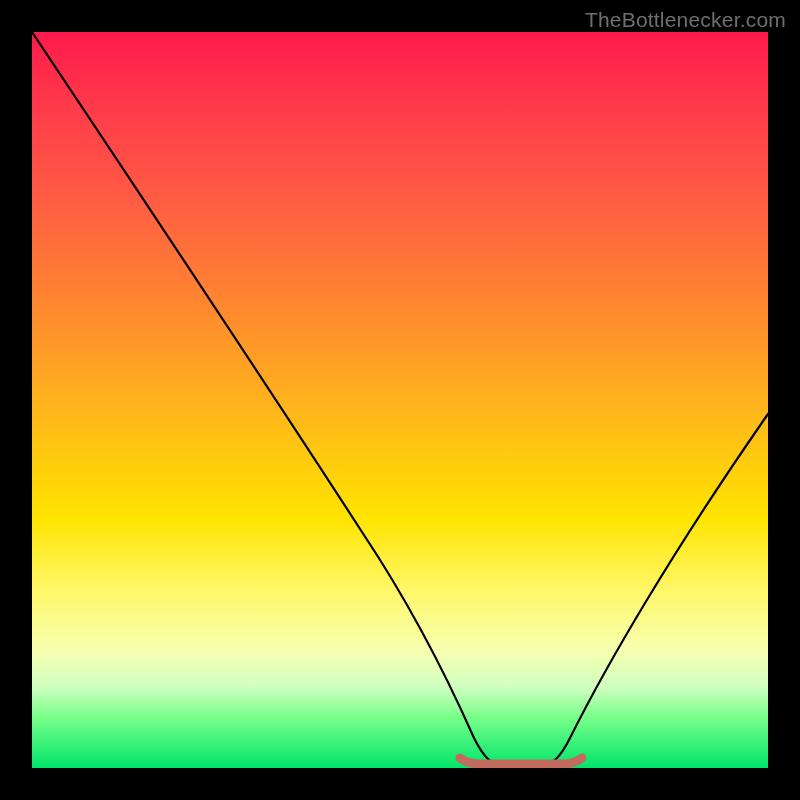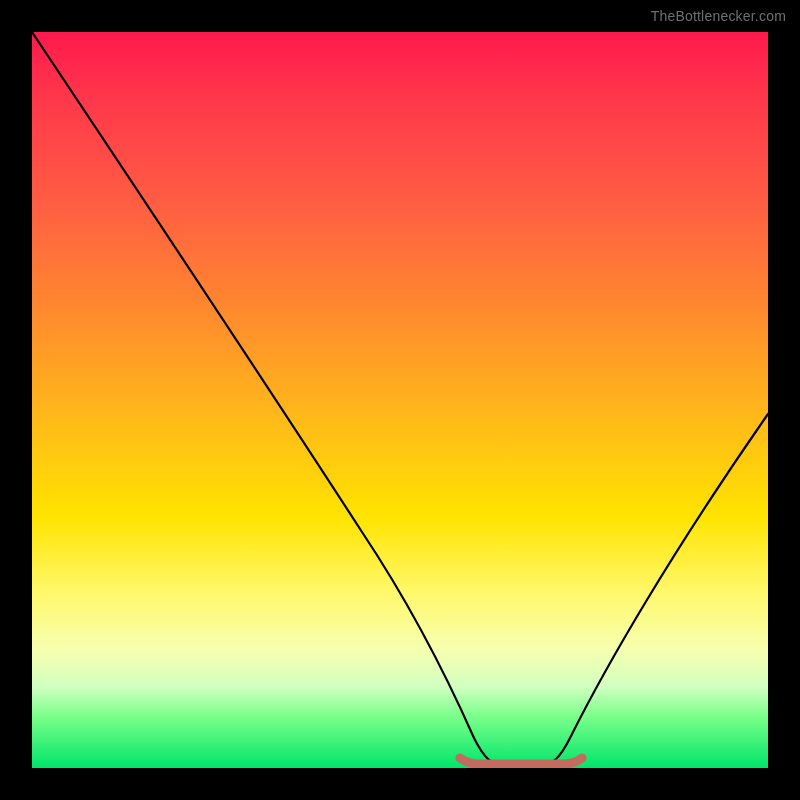--- a/index.html
+++ b/index.html
@@ -42,21 +42,21 @@
       #d0ffc0 89%,
       #7aff8a 93%,
       #00e56a 100%
     );
   }
   .watermark {
     position: absolute;
     top: 8px;
     right: 14px;
     color: #6f6f6f;
-    font-size: 14px;
+    font-size: 21px;
     letter-spacing: 0.2px;
     user-select: none;
     margin-left: 36px;
   }
   svg.curve {
     position: absolute;
     inset: 0;
     width: 100%;
     height: 100%;
   }

